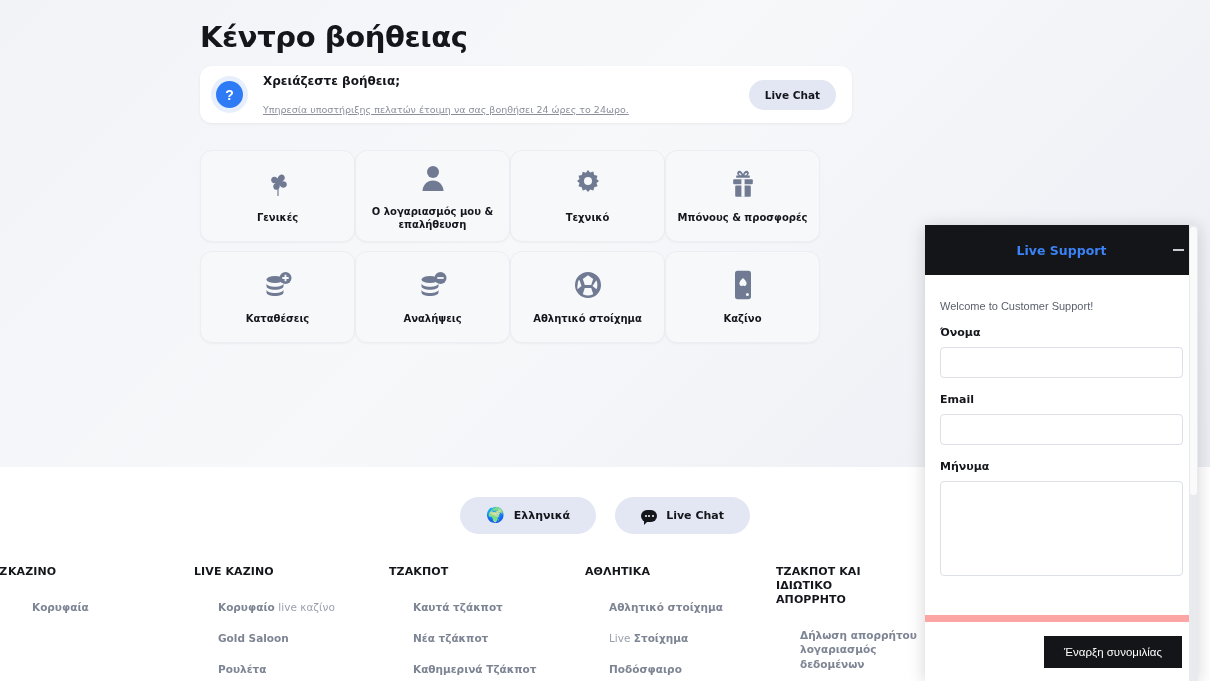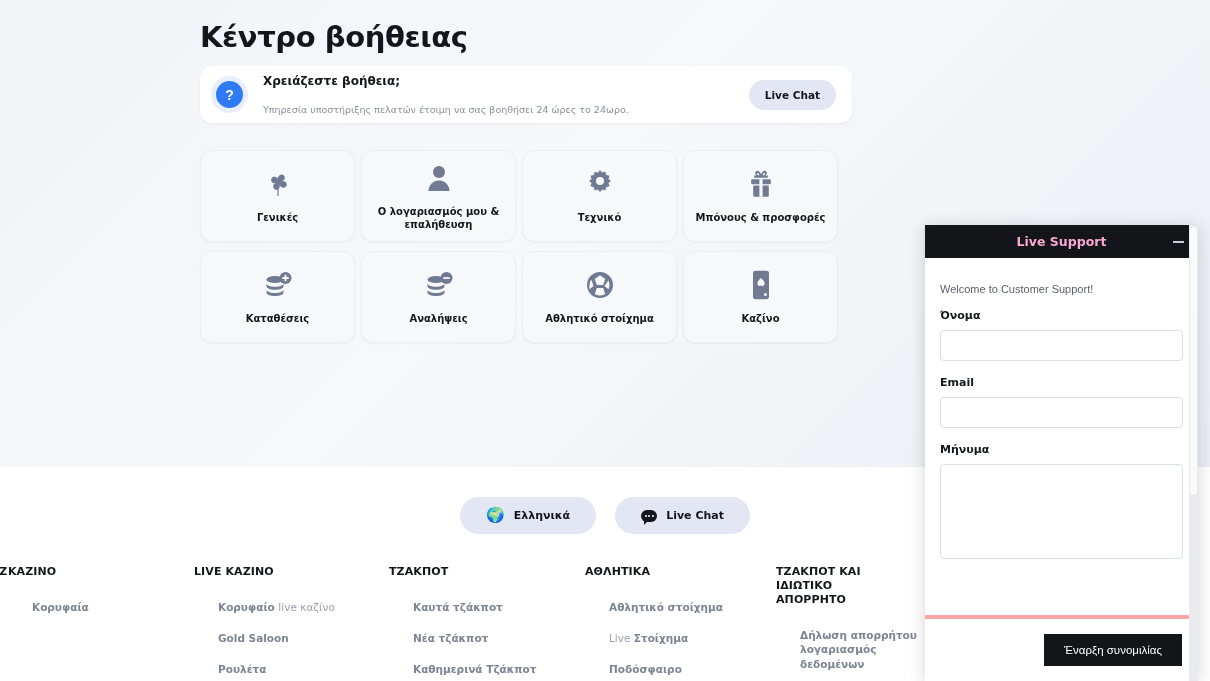--- a/index.html
+++ b/index.html
@@ -35,32 +35,32 @@
   .help-qmark {
     width: 27px; height: 27px; border-radius: 50%;
     background: #2f7bf6;
     color: #ffffff; font-size: 14px; font-weight: bold;
     display: flex; align-items: center; justify-content: center;
     box-shadow: 0 0 0 5px #e7effd;
     flex: 0 0 auto;
   }
   .help-text { margin-left: 20px; flex: 1 1 auto; }
   .help-title { font-size: 12px; font-weight: bold; color: #14161c; font-family:"DejaVu Sans", sans-serif; }
-  .help-sub { font-size: 9.5px; color: #8b8f9c; margin-top: 16px; font-family:"DejaVu Sans", sans-serif; }
+  .help-sub { font-size: 9.5px; color: #8b8f9c; margin-top: 16px; font-family:"DejaVu Sans", sans-serif;text-decoration:underline; }
   .pill-row { display: flex; gap: 9px; align-items: center; }
   .pill {
     background: #e3e7f3; border: none; border-radius: 18px;
     padding: 9px 16px; font-size: 10.5px; font-weight: bold;
     color: #14161c; cursor: pointer; white-space: nowrap;
     font-family: "DejaVu Sans", sans-serif;
   }
 
   
   .cards { position: absolute; left: 200px; top: 150px; width: 652px; }
-  .card-row { display: flex; gap: 6px; margin-bottom: 9px; }
+  .card-row { display: flex; gap: 0; margin-bottom: 9px; }
   .card {
     width: 155px; height: 92px;
     background: #f7f8fa; border: 1px solid #eceef3;
     border-radius: 12px; cursor: pointer;
     display: flex; flex-direction: column;
     align-items: center; justify-content: center;
     box-shadow: 0 1px 2px rgba(20,22,30,0.04);
   }
   .card-icon { color: #707a93; height: 32px; display:flex; align-items:center; justify-content:center; margin-bottom: 11px; }
   .card-icon svg { display: block; }
@@ -114,21 +114,21 @@
 
   
   .chat {
     position: absolute; left: 925px; top: 225px;
     width: 273px; height: 456px;
     background: #ffffff;
     box-shadow: 0 2px 16px rgba(20,22,30,0.18);
     display: flex; flex-direction: column; overflow: hidden;
   }
   .chat-head {
-    height: 33px; background: #131519; color: #f9a8d4;
+    height: 50px; background: #131519; color: #3b82f6;
     display: flex; align-items: center; justify-content: center;
     position: relative; flex: 0 0 auto;
   }
   .chat-title { font-size: 12.5px; font-weight: bold; font-family: "DejaVu Sans", sans-serif; }
   .chat-min {
     position: absolute; right: 14px; top: 50%; transform: translateY(-50%);
     width: 11px; height: 2px; background: #c9ccd2; cursor: pointer;
   }
   .chat-body { flex: 1 1 auto; padding: 25px 15px 0 15px; background:#fff; }
   .chat-welcome { font-size: 11px; color: #5a5f6b; margin-bottom: 14px; }
@@ -137,21 +137,21 @@
     width: 100%; height: 31px; border: 1px solid #dcdfe5; border-radius: 4px;
     background: #fff; margin-bottom: 15px; padding: 0 8px;
     font-size: 11px; font-family: "Liberation Sans", sans-serif; color:#14161c;
   }
   .chat-textarea {
     width: 100%; height: 95px; border: 1px solid #dcdfe5; border-radius: 4px;
     background: #fff; padding: 7px 8px; resize: none;
     font-size: 11px; font-family: "Liberation Sans", sans-serif; color:#14161c;
   }
   .chat-foot {
-    flex: 0 0 auto; height: 66px; border-top: 4px solid #fca5a5;
+    flex: 0 0 auto; height: 66px; border-top: 7px solid #fca5a5;
     display: flex; align-items: center; justify-content: flex-end;
     padding-right: 16px; background:#fff;
   }
   .chat-submit {
     background: #131519; color: #ffffff; border: none;
     padding: 10px 20px; font-size: 11.5px; cursor: pointer;
     font-family: "Liberation Sans", sans-serif;
   }
   .chat-scroll {
     position: absolute; right: 0; top: 0; width: 9px; height: 100%;

